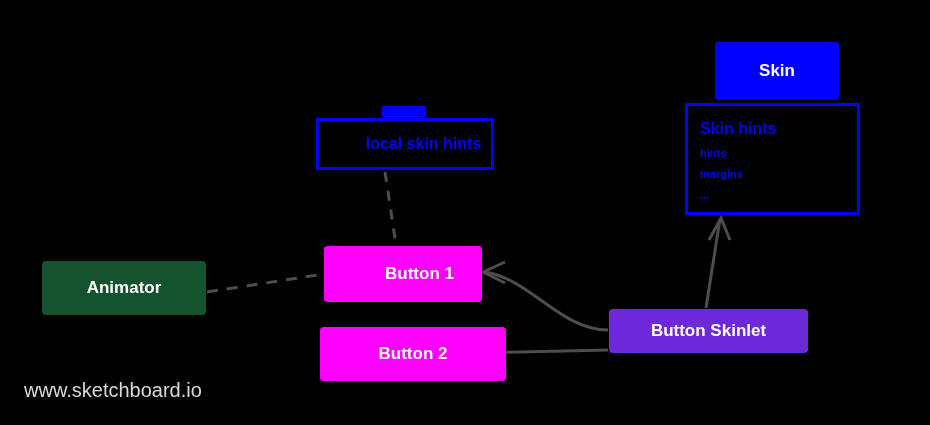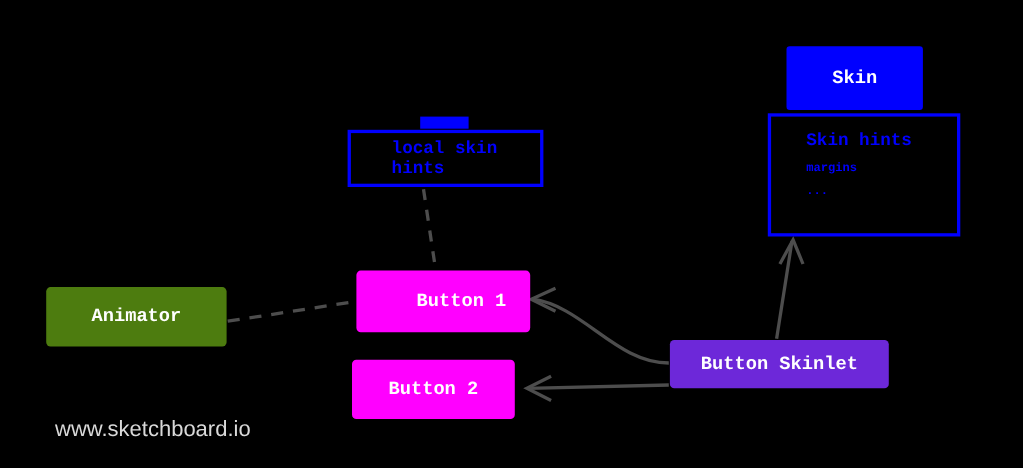--- a/index.html
+++ b/index.html
@@ -23,46 +23,45 @@
     height: 425px;
   }
   .node {
     position: absolute;
     box-sizing: border-box;
     display: flex;
     align-items: center;
     justify-content: center;
     font-weight: bold;
     z-index: 5;
-    font-family: Liberation Mono, monospace;
   }
   .node-filled {
     border-radius: 4px;
     color: #ffffff;
     font-size: 17px;
   }
   .node-animator {
     left: 42px;
     top: 261px;
     width: 164px;
     height: 54px;
-    background: #4d7c0f;
+    background: #14532d;
   }
   .node-button1 {
     left: 324px;
     top: 246px;
     width: 158px;
     height: 56px;
     background: #ff00ff;
     padding-left: 33px;
   }
   .node-button2 {
     left: 320px;
     top: 327px;
-    width: 148px;
+    width: 186px;
     height: 54px;
     background: #ff00ff;
   }
   .node-skinlet {
     left: 609px;
     top: 309px;
     width: 199px;
     height: 44px;
     background: #6d28d9;
     text-align: right;
@@ -96,23 +95,22 @@
     height: 11px;
     background: #0000ff;
     z-index: 6;
   }
   .node-skinhints {
     left: 685px;
     top: 103px;
     width: 175px;
     height: 112px;
     display: block;
-    padding: 14px 0 0 32px;
+    padding: 14px 0 0 12px;
     text-align: left;
-    margin-left: 13px;
   }
   .sh-title {
     font-size: 16px;
     font-weight: bold;
     color: #0000ff;
     line-height: 1.1;
   }
   .sh-item {
     font-size: 11px;
     font-weight: bold;
@@ -121,21 +119,20 @@
     line-height: 1.1;
   }
   .watermark {
     position: absolute;
     left: 24px;
     top: 379px;
     font-size: 20px;
     color: #d9d9d9;
     letter-spacing: 0px;
     z-index: 4;
-    margin-left: 26px;
   }
 </style>
 </head>
 <body>
 
 <div id="canvas">
 
   <svg id="edges" viewBox="0 0 930 425" xmlns="http://www.w3.org/2000/svg">
 
     <path d="M 207 292 L 324 274" stroke="#4d4d4d" stroke-width="3" fill="none" stroke-dasharray="11 9"></path>
@@ -172,19 +169,20 @@
     <span>Skin</span>
   </div>
 
   <div class="localhints-tab"></div>
   <div class="node node-outline node-localhints">
     <span>local skin hints</span>
   </div>
 
   <div class="node node-outline node-skinhints">
     <div class="sh-title">Skin hints</div>
+    <div class="sh-item">hints</div>
     <div class="sh-item">margins</div>
     <div class="sh-item">...</div>
   </div>
 
   <div class="watermark">www.sketchboard.io</div>
 
 </div>
 
 </body></html>

